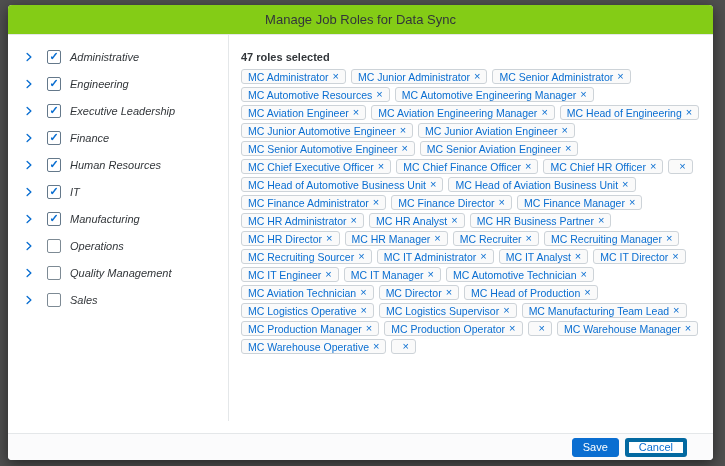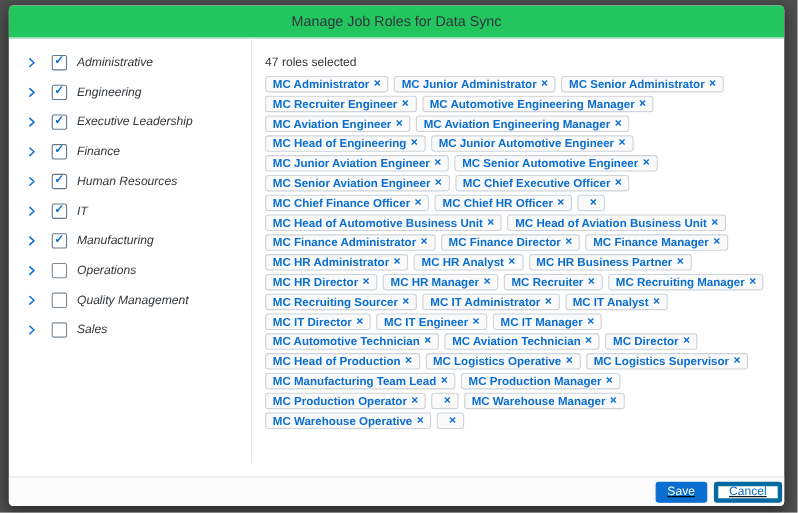--- a/index.html
+++ b/index.html
@@ -20,21 +20,21 @@
     display: flex;
     flex-direction: column;
     overflow: hidden;
   }
   .dialog-header {
     flex: 0 0 30px;
     display: flex;
     align-items: center;
     justify-content: center;
     border-bottom: 1px solid #e4e7e9;
-    background: #22c55e;
+    background: #84cc16;
   }
   .dialog-title {
     font-size: 13px;
     color: #32363a;
   }
   .dialog-body {
     flex: 1 1 auto;
     min-height: 0;
     display: flex;
   }
@@ -99,29 +99,28 @@
     overflow: hidden;
   }
   .description {
     font-size: 11px;
     line-height: 1.4;
     color: #32363a;
   }
   .count-label {
     margin-top: 6px;
     font-size: 11px;
-    font-weight: normal;
+    font-weight: bold;
     color: #32363a;
   }
   .token-area {
     margin-top: 6px;
     display: flex;
     flex-wrap: wrap;
     gap: 3px 5px;
-    font-weight: bold;
   }
   .token {
     display: inline-flex;
     align-items: center;
     height: 15px;
     padding: 0 6px;
     background: var(--token-bg, #fafafa);
     border: 1px solid var(--token-border, #cdd3d8);
     border-radius: 3px;
     font-size: 10.5px;
@@ -135,22 +134,21 @@
     cursor: pointer;
   }
   .dialog-footer {
     flex: 0 0 27px;
     border-top: 1px solid #e4e7e9;
     background: #fbfbfc;
     display: flex;
     align-items: center;
     justify-content: flex-end;
     gap: 6px;
-    padding: 0 2px;
-    text-decoration: underline;
+    padding: 0 26px;
   }
   .btn {
     height: 19px;
     padding: 0 10px;
     font-size: 11px;
     font-family: "Liberation Sans", sans-serif;
     border-radius: 3px;
     cursor: pointer;
     display: inline-flex;
     align-items: center;
@@ -311,21 +309,21 @@
     <span class="token-label">MC Junior Administrator</span>
     <span class="remove">×</span>
   </span>
 
   <span class="token">
     <span class="token-label">MC Senior Administrator</span>
     <span class="remove">×</span>
   </span>
 
   <span class="token">
-    <span class="token-label">MC Recruiter Engineer</span>
+    <span class="token-label">MC Automotive Resources</span>
     <span class="remove">×</span>
   </span>
 
   <span class="token">
     <span class="token-label">MC Automotive Engineering Manager</span>
     <span class="remove">×</span>
   </span>
 
   <span class="token">
     <span class="token-label">MC Aviation Engineer</span>

